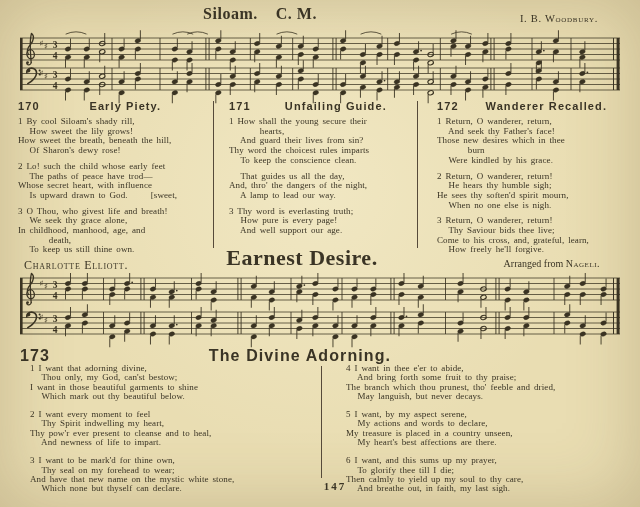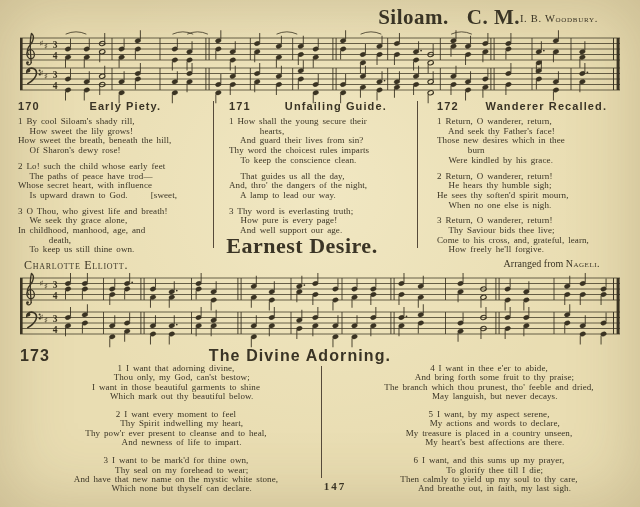--- a/index.html
+++ b/index.html
@@ -4,49 +4,49 @@
 <style>
   html,body{margin:0;padding:0;}
   .page{
     position:relative;width:640px;height:507px;overflow:hidden;
     font-family:"Liberation Serif",serif;color:#3a3425;
     background:
       radial-gradient(ellipse at 50% 38%, rgba(255,250,225,0.35) 0%, rgba(0,0,0,0) 60%),
       #e9ddb2;
     box-shadow: inset 0 0 70px rgba(110,90,50,0.28);
   }
-  .main-title{position:absolute;top:5px;left:0;right:120px;text-align:right;
-    font-weight:bold;font-size:21px;letter-spacing:.5px;}
+  .main-title{position:absolute;top:5px;left:0;right:120px;text-align:center;
+    font-weight:bold;font-size:16px;letter-spacing:.5px;}
   .meter{margin-left:18px;}
   .composer{position:absolute;top:13px;right:42px;font-variant:small-caps;
     font-size:10.5px;letter-spacing:.7px;}
   .score{position:absolute;overflow:visible;}
   .hymn-row{position:absolute;top:100px;left:18px;width:616px;display:flex;}
   .c1{width:193px;padding-right:6px;}
   .c2{width:192px;padding:0 4px 0 12px;}
   .c3{flex:1;padding-left:12px;}
   .hymn-head{display:flex;font-family:"Liberation Sans",sans-serif;font-weight:700;
     font-size:11px;letter-spacing:1.1px;margin-bottom:5px;}
   .htitle{flex:1;text-align:center;}
   .verse{margin-bottom:6px;}
   .vline{white-space:pre;font-size:9px;line-height:9.7px;word-spacing:1.5px;letter-spacing:.1px;}
   .vrule{position:absolute;width:1px;background:#564a3a;}
   .author{position:absolute;top:258px;left:24px;font-variant:small-caps;
     font-size:12px;letter-spacing:.7px;}
-  .earnest-title{position:absolute;top:233px;left:0;right:36px;text-align:center;
+  .earnest-title{position:absolute;top:245px;left:0;right:36px;text-align:center;
     font-size:22px;font-weight:bold;letter-spacing:.5px;}
   .arranger{position:absolute;top:258px;right:40px;font-size:10px;}
   .arranger .sc{font-variant:small-caps;letter-spacing:.5px;}
   .h173-head{position:absolute;top:347px;left:20px;right:20px;display:flex;
     font-family:"Liberation Sans",sans-serif;font-weight:700;font-size:16px;letter-spacing:1.1px;}
   .h173-title{flex:1;text-align:center;margin-right:70px;}
   .two-col{position:absolute;top:364px;left:30px;width:602px;display:flex;}
   .colL{width:292px;}
   .colR{flex:1;padding-left:24px;}
-  .two-col .vline{font-size:9px;line-height:9.3px;text-align:center;}
+  .two-col .vline{font-size:9px;line-height:9.3px;}
   .two-col .verse{margin-bottom:9px;}
   .pagenum{position:absolute;top:480px;left:0;width:670px;text-align:center;
     font-weight:bold;font-size:11px;letter-spacing:2px;}
 </style>
 </head>
 <body>
 
 <div class="page">
 
   <div class="main-title">

